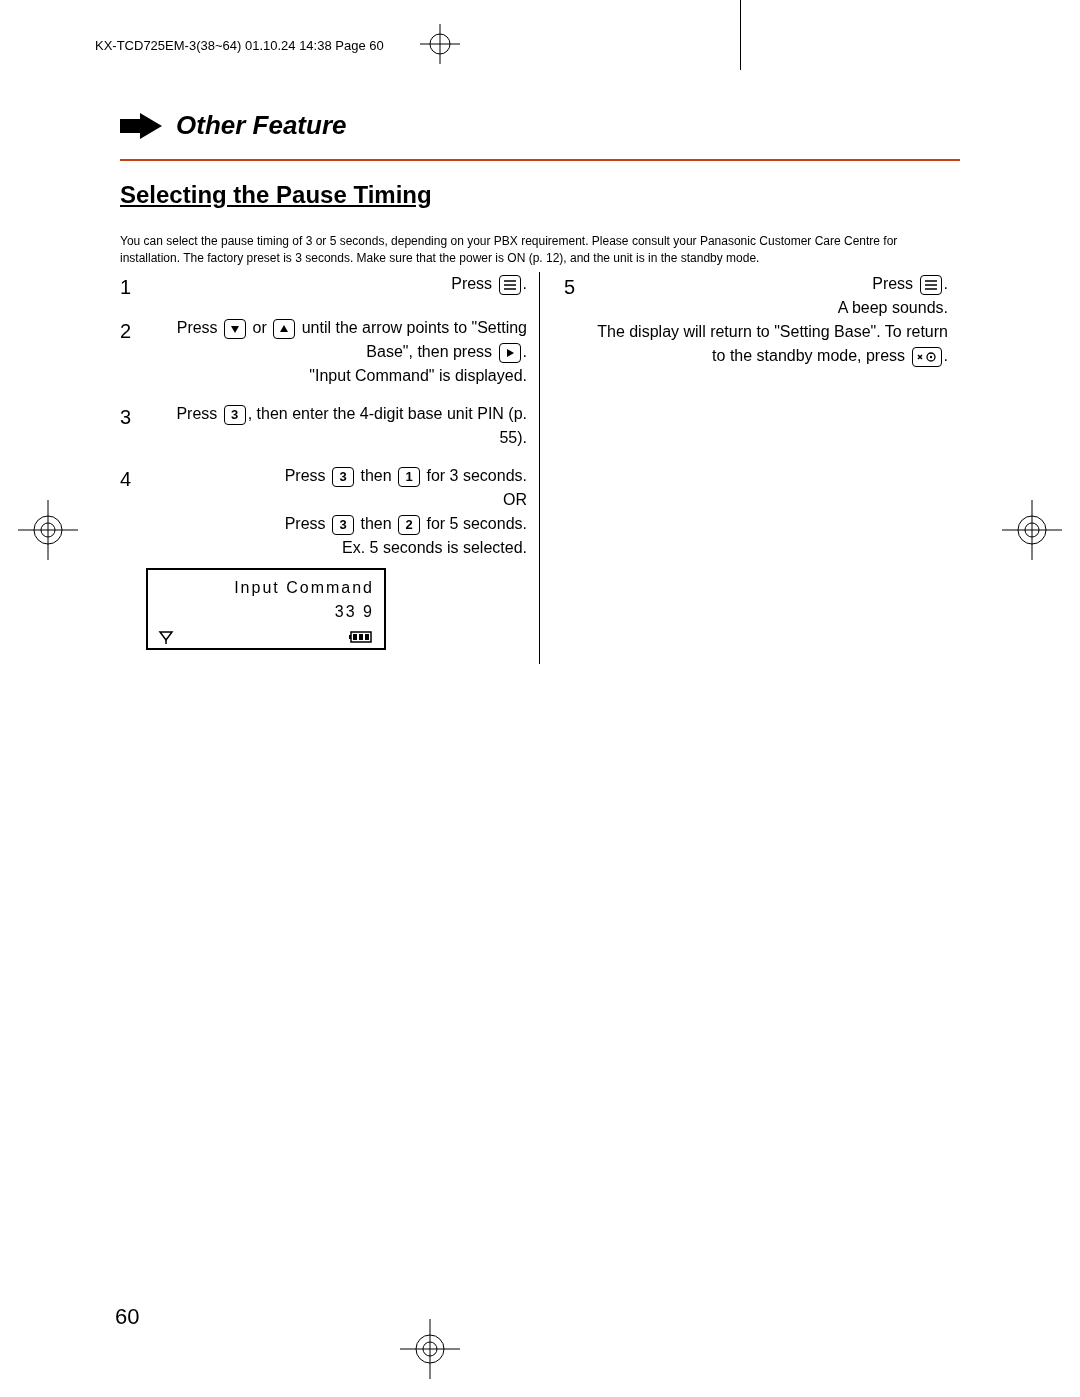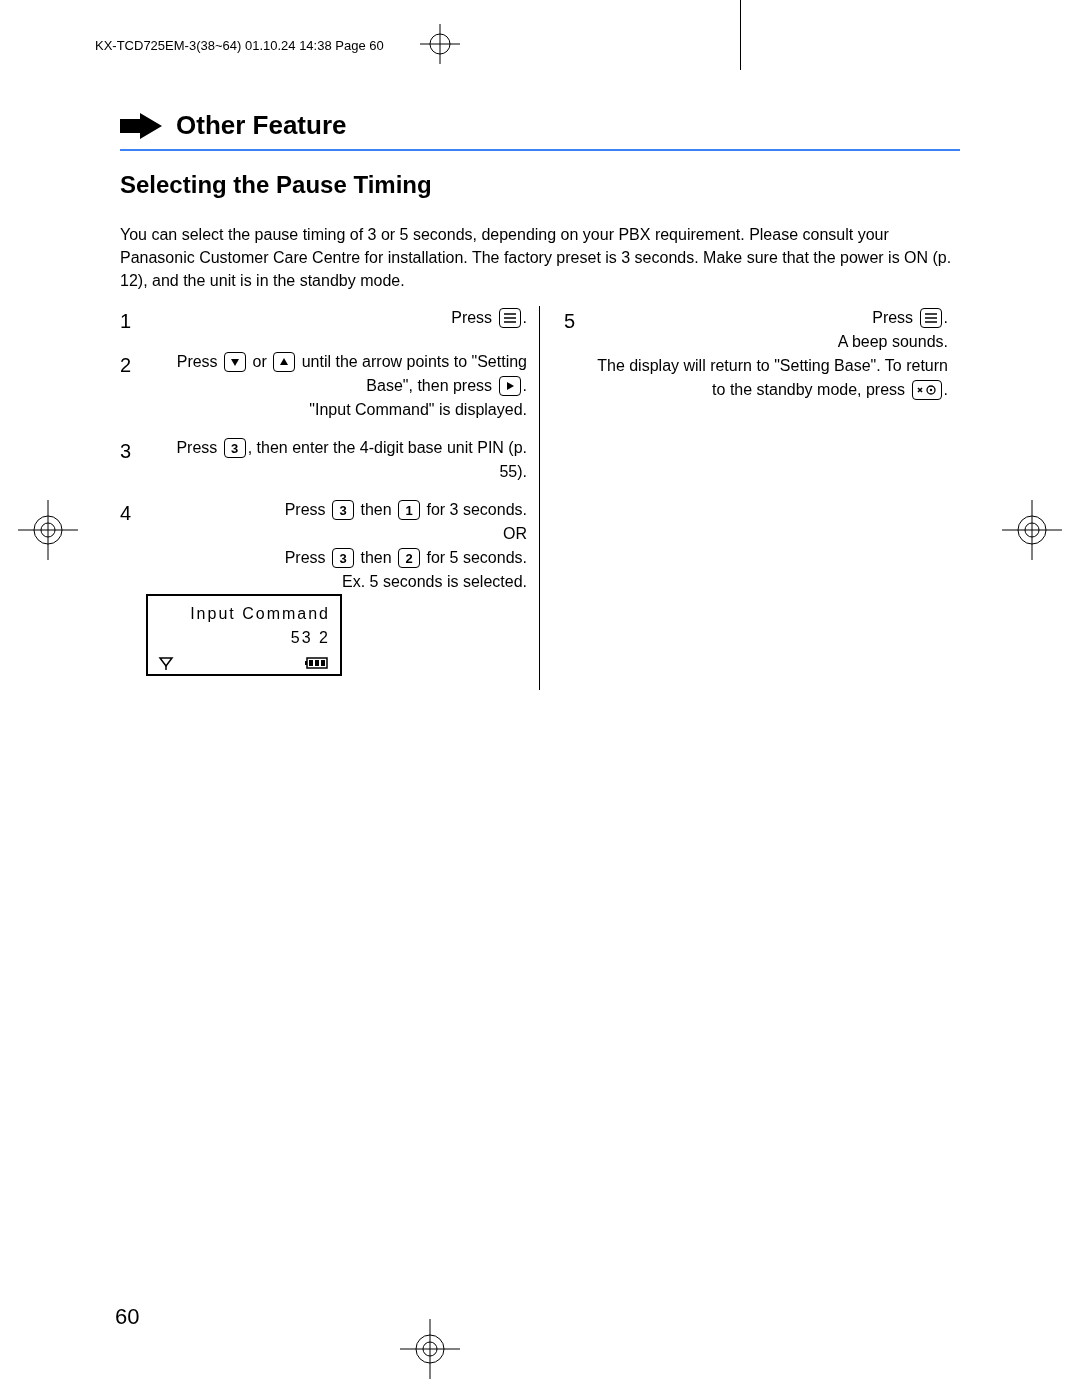--- a/index.html
+++ b/index.html
@@ -48,41 +48,43 @@
   }
   .content {
     position: absolute;
     top: 110px;
     left: 120px;
     right: 120px;
   }
   .section-header {
     display: flex;
     align-items: center;
-    border-bottom: 2px solid #3b82f6;
-    padding-bottom: 8px;
+    border-bottom: 2px solid #c2410c;
+    padding-bottom: 18px;
     margin-bottom: 20px;
+    font-style: italic;
   }
   .arrow-marker {
     margin-right: 14px;
     flex-shrink: 0;
   }
   .section-title {
     font-size: 26px;
     font-weight: bold;
   }
   .subtitle {
     font-size: 24px;
     font-weight: bold;
     margin: 0 0 24px 0;
+    text-decoration: underline;
   }
   .intro {
-    font-size: 16px;
+    font-size: 12px;
     line-height: 1.45;
-    margin-bottom: 13px;
+    margin-bottom: 4px;
   }
   .columns {
     display: flex;
     gap: 0;
     font-size: 16px;
     line-height: 1.5;
   }
   .col {
     flex: 1 1 50%;
     padding-right: 12px;
@@ -106,23 +108,23 @@
     font-size: 20px;
     width: 26px;
     flex-shrink: 0;
   }
   .step-body {
     flex: 1;
     text-align: right;
   }
   .lcd-box {
     border: 2px solid #000;
-    width: 196px;
+    width: 240px;
     padding: 6px 10px 4px 10px;
-    margin-top: 0;
+    margin-top: 8px;
     font-family: Arial, Helvetica, sans-serif;
   }
   .lcd-line1 {
     font-size: 16px;
     letter-spacing: 2px;
   }
   .lcd-line2 {
     font-size: 16px;
     letter-spacing: 2px;
     margin-left: 6px;
@@ -230,21 +232,21 @@
               </span>.<br>"Input Command" is displayed.</div>
           </li>
           <li>
             <span class="step-num">3</span>
             <div class="step-body">Press <span class="key">3</span>, then enter the 4-digit base unit PIN (p. 55).</div>
           </li>
           <li>
             <span class="step-num">4</span>
             <div class="step-body">Press <span class="key">3</span> then <span class="key">1</span> for 3 seconds.<br>OR<br>Press <span class="key">3</span> then <span class="key">2</span> for 5 seconds.<br>Ex. 5 seconds is selected.<div class="lcd-box">
                 <div class="lcd-line1">Input Command</div>
-                <div class="lcd-line2">53  2</div>
+                <div class="lcd-line2">33  9</div>
                 <div class="lcd-row">
                   <svg width="16" height="14" viewBox="0 0 16 14">
                     <polygon points="2,2 14,2 8,10" fill="none" stroke="#000" stroke-width="1.5"></polygon>
                     <line x1="8" y1="9" x2="8" y2="14" stroke="#000" stroke-width="1.5"></line>
                   </svg>
                   <svg width="26" height="14" viewBox="0 0 26 14">
                     <rect x="3" y="2" width="20" height="10" fill="none" stroke="#000" stroke-width="1.5"></rect>
                     <rect x="1" y="5" width="2" height="4" fill="#000"></rect>
                     <rect x="5" y="4" width="4" height="6" fill="#000"></rect>
                     <rect x="11" y="4" width="4" height="6" fill="#000"></rect>

